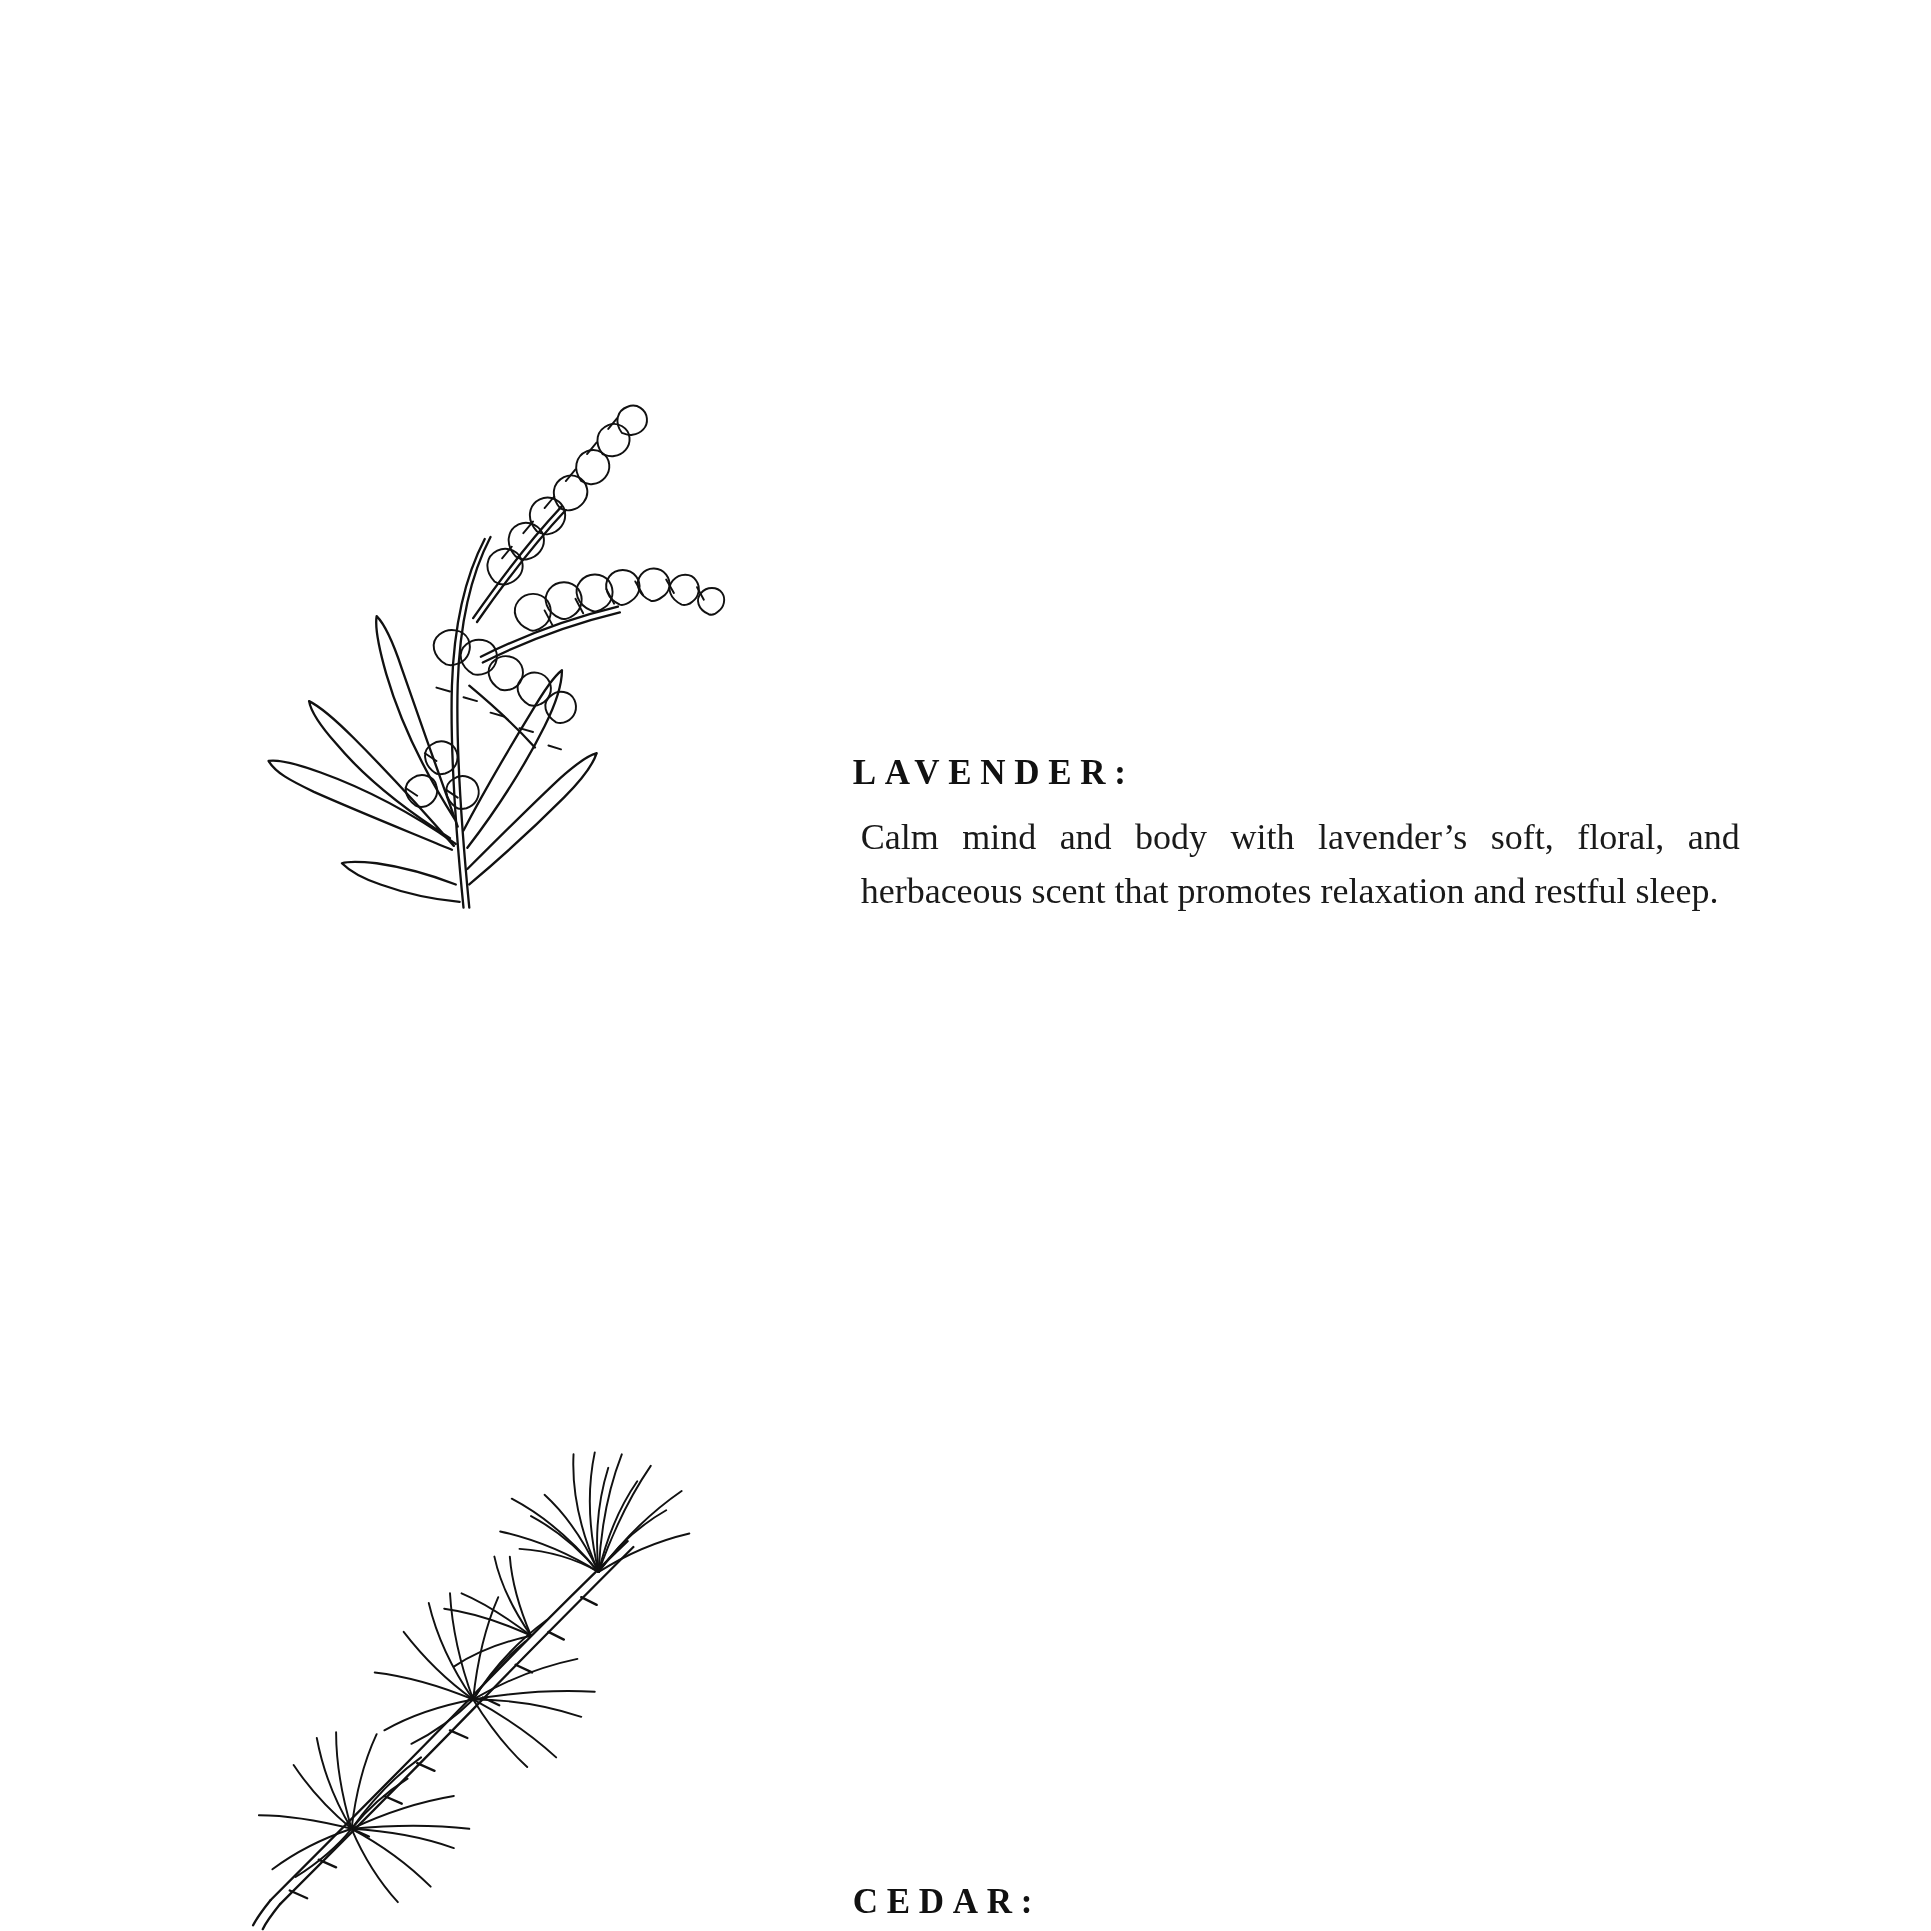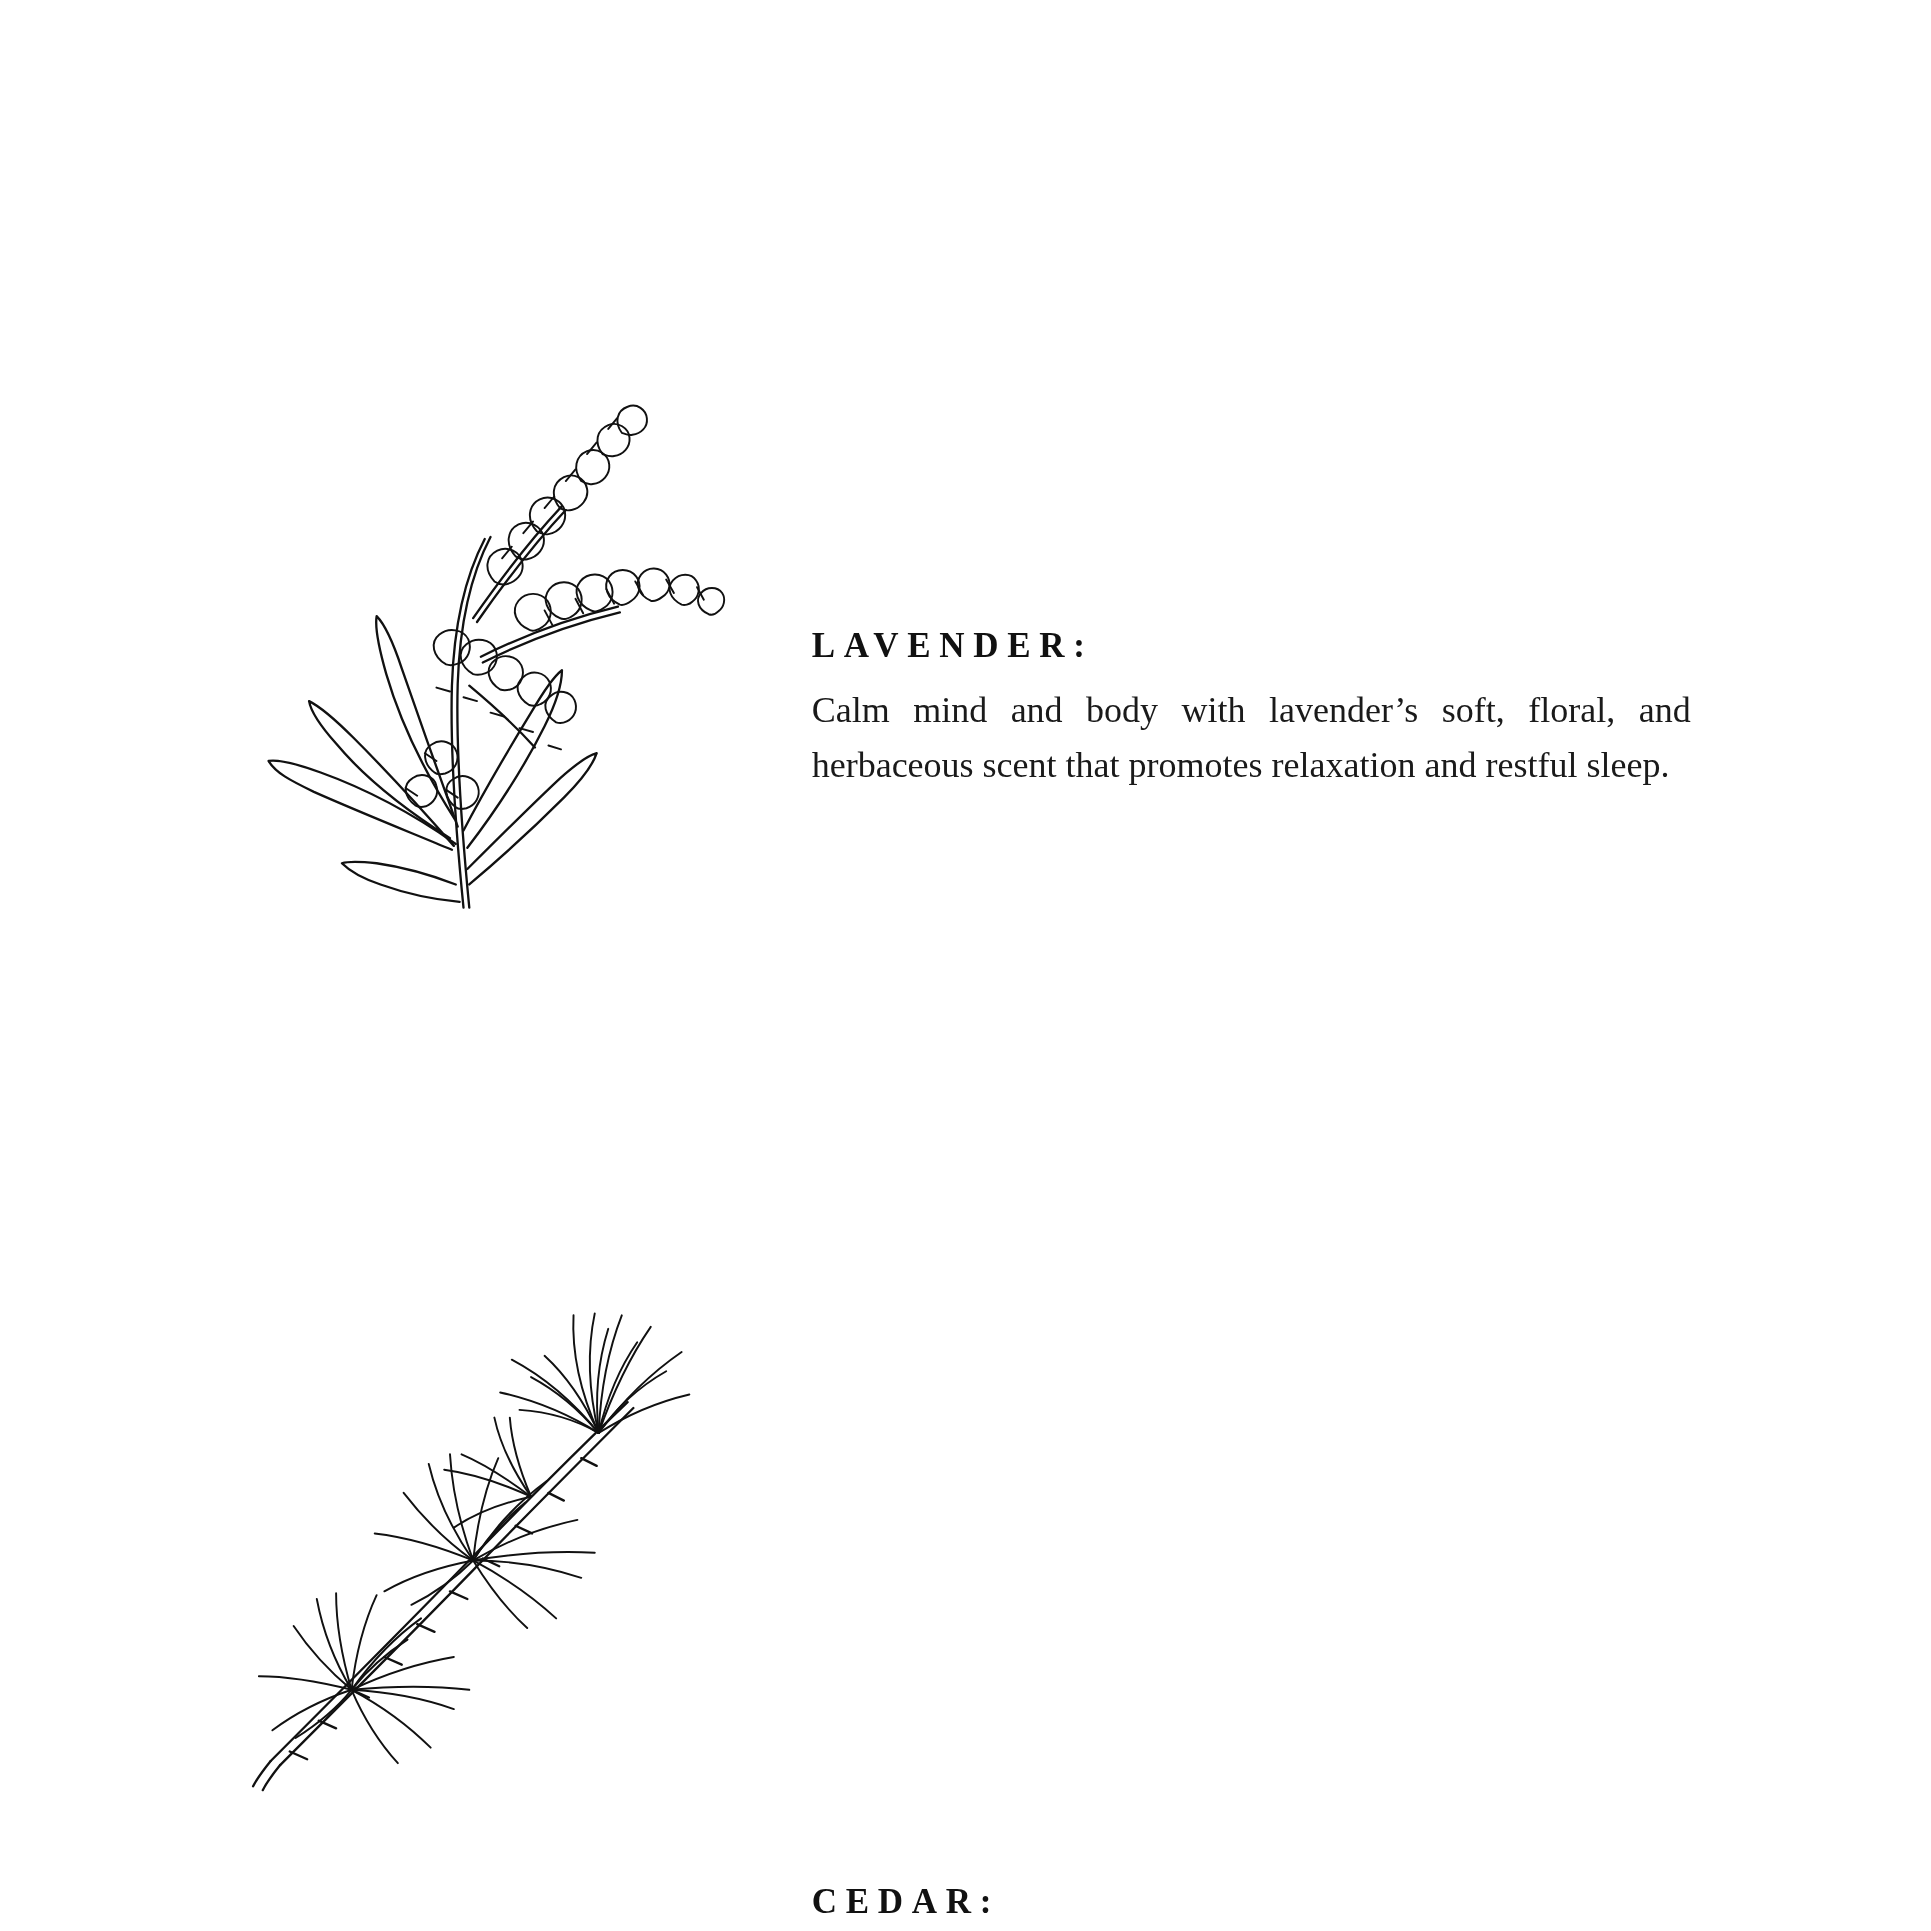--- a/index.html
+++ b/index.html
@@ -17,21 +17,22 @@
   .page {
     position: relative;
     width: 1931px;
     height: 1931px;
     background: #ffffff;
   }
 
   .ingredient-row {
     position: absolute;
     display: flex;
-    align-items: center;
+    align-items: flex-end;
+    gap: 41px;
   }
 
   .row-lavender {
     left: 145px;
     top: 232px;
     width: 1641px;
   }
   .row-cedar {
     left: 145px;
     top: 985px;
@@ -63,21 +64,21 @@
     color: #111111;
     margin: 0 0 17.4px 0;
     line-height: 1.1;
   }
 
   .ingredient-desc {
     font-family: "Liberation Serif", serif;
     font-size: 36px;
     line-height: 1.52;
     color: #1a1a1a;
-    margin: 0;
+    margin: 8px;
     width: 879px;
     text-align: justify;
     text-justify: inter-word;
     hyphens: none;
   }
 
   
   .ink {
     fill: none;
     stroke: #111111;

